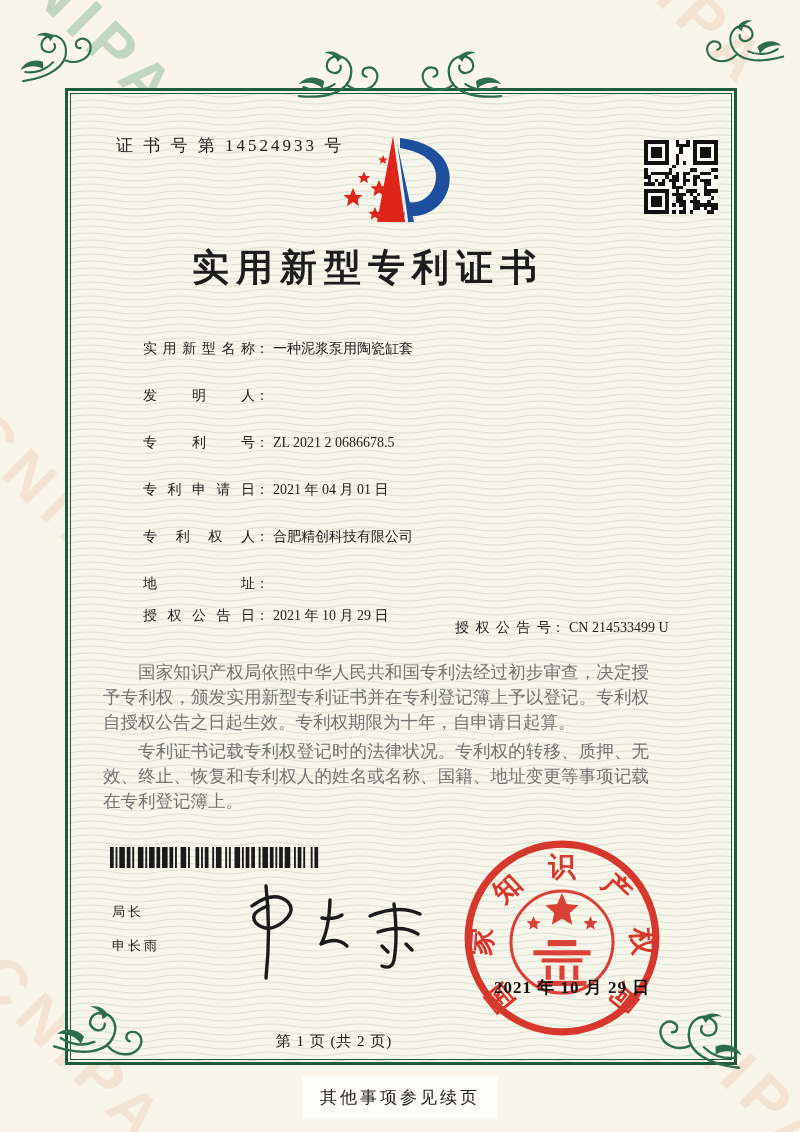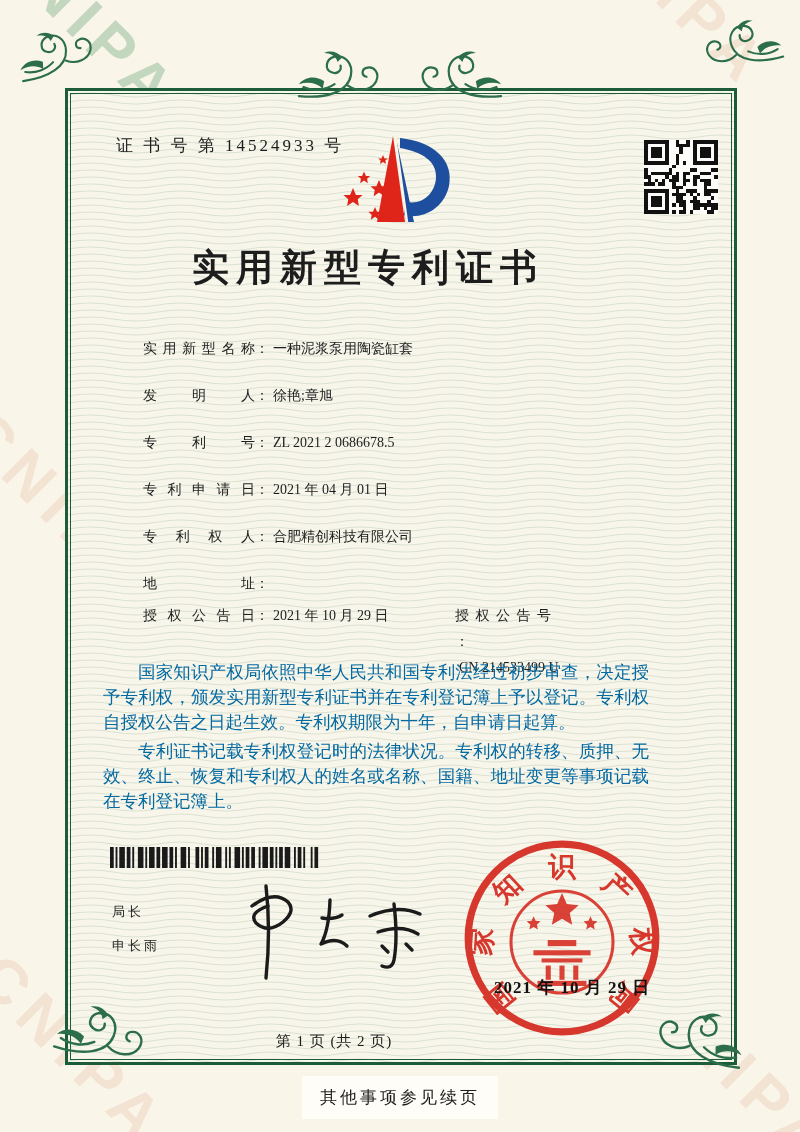--- a/index.html
+++ b/index.html
@@ -26,25 +26,25 @@
   .title{left:0;top:243px;width:736px;text-align:center;font-size:37px;font-weight:bold;letter-spacing:7px;}
 
   .fields{left:103px;top:336px;width:548px;font-size:14px;margin-left:40px;}
   .frow{display:flex;margin-bottom:21px;line-height:26px;}
   .lbl{width:112px;flex:none;text-align:justify;text-align-last:justify;}
   .colon{flex:none;}
   .val{flex:1;padding-left:4px;}
   .frow.addr{margin-bottom:6px;}
   .frow.addr .val{line-height:24px;}
   .frow.grant{margin-bottom:0;position:relative;align-items:flex-end;}
-  .pair2{position:absolute;left:312px;top:0;display:flex;white-space:nowrap;flex-direction:column;}
+  .pair2{position:absolute;left:312px;top:12px;display:flex;white-space:nowrap;}
   .pair2 .lbl{width:96px;}
 
   .legal{left:103px;top:660px;width:546px;font-size:17.5px;line-height:25px;
-         text-align:justify;color:#0369a1;}
+         text-align:justify;color:#737373;}
   .legal p{margin:0 0 4px 0;text-indent:2em;}
 
   .barcode{left:110px;top:847px;}
   .signer{left:112px;top:903px;font-family:"Liberation Sans","DejaVu Sans",sans-serif;
           font-size:13px;letter-spacing:3px;}
   .signer .role{margin-bottom:16px;}
   .signature{left:222px;top:876px;}
 
   .seal{left:460px;top:836px;}
   .seal-char{font-size:27px;font-weight:bold;fill:#d5281e;text-anchor:middle;
@@ -264,21 +264,20 @@
 
   <div class="abs fields">
     <div class="frow">
       <span class="lbl">实用新型名称</span>
         <span class="colon">：</span>
       <span class="val">一种泥浆泵用陶瓷缸套</span>
     </div>
     <div class="frow">
       <span class="lbl">发明人</span>
         <span class="colon">：</span>
-      <span class="val">徐艳;章旭</span>
     </div>
     <div class="frow">
       <span class="lbl">专利号</span>
         <span class="colon">：</span>
       <span class="val">ZL 2021 2 0686678.5</span>
     </div>
     <div class="frow">
       <span class="lbl">专利申请日</span>
         <span class="colon">：</span>
       <span class="val">2021 年 04 月 01 日</span>

